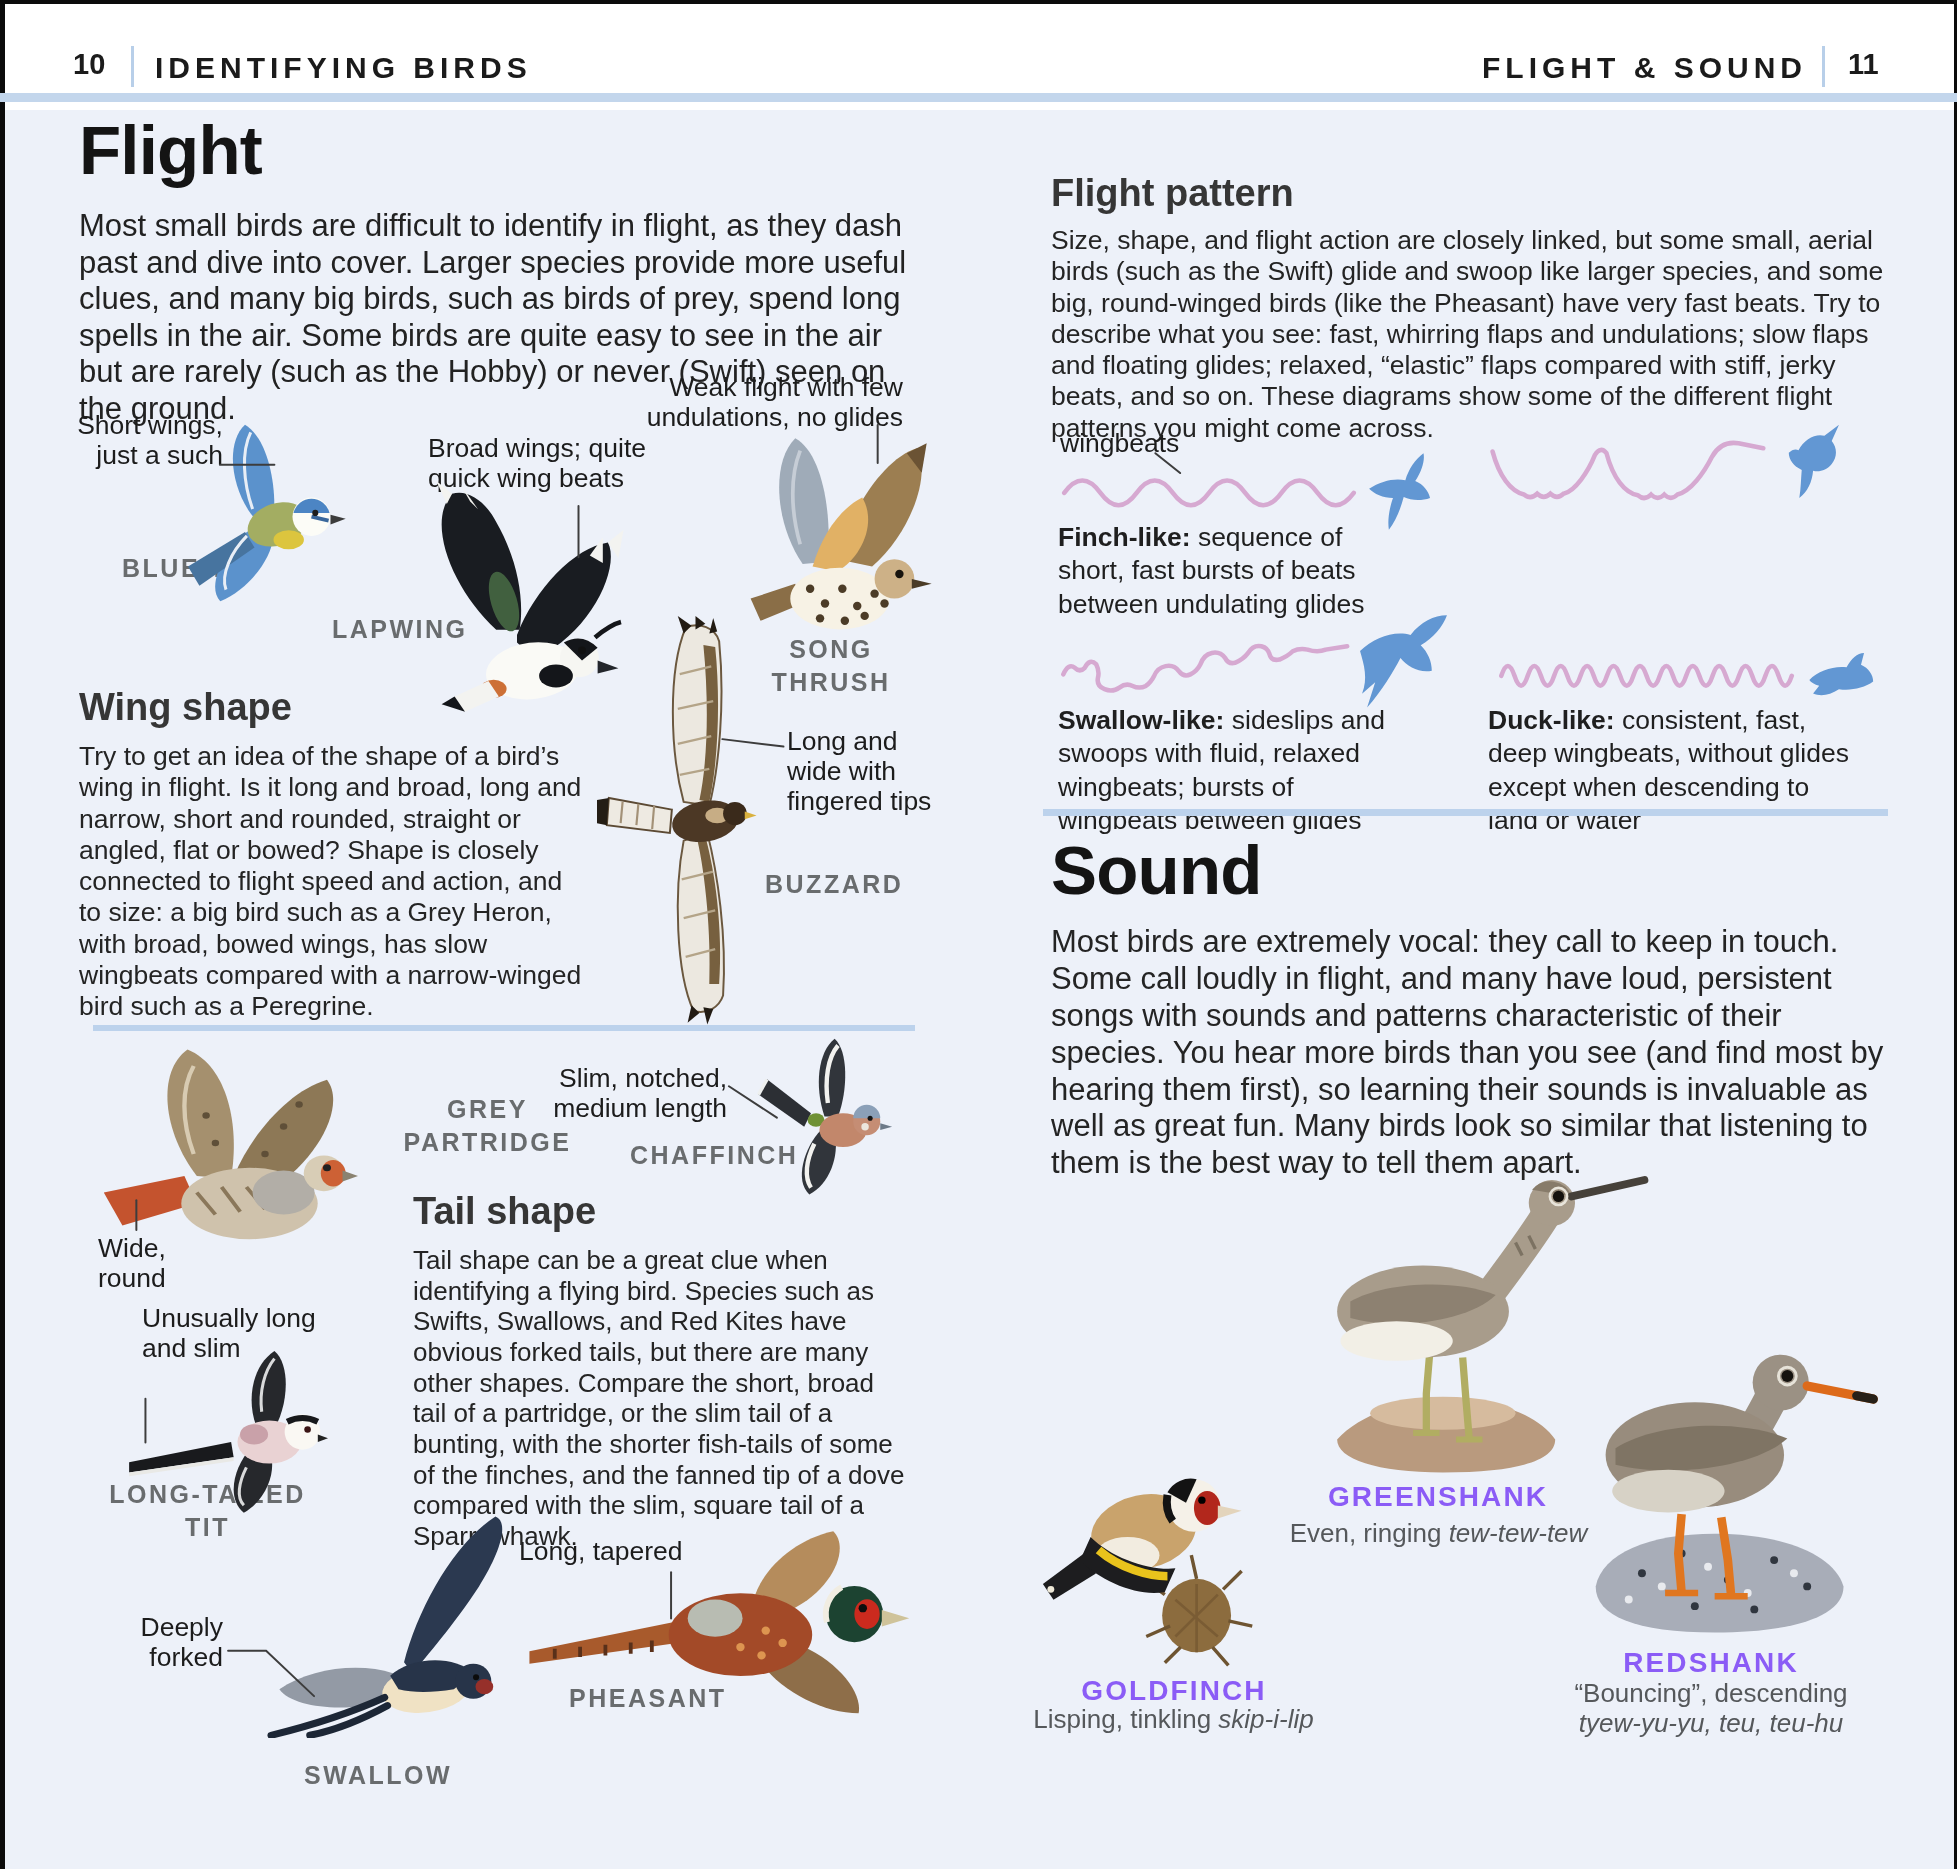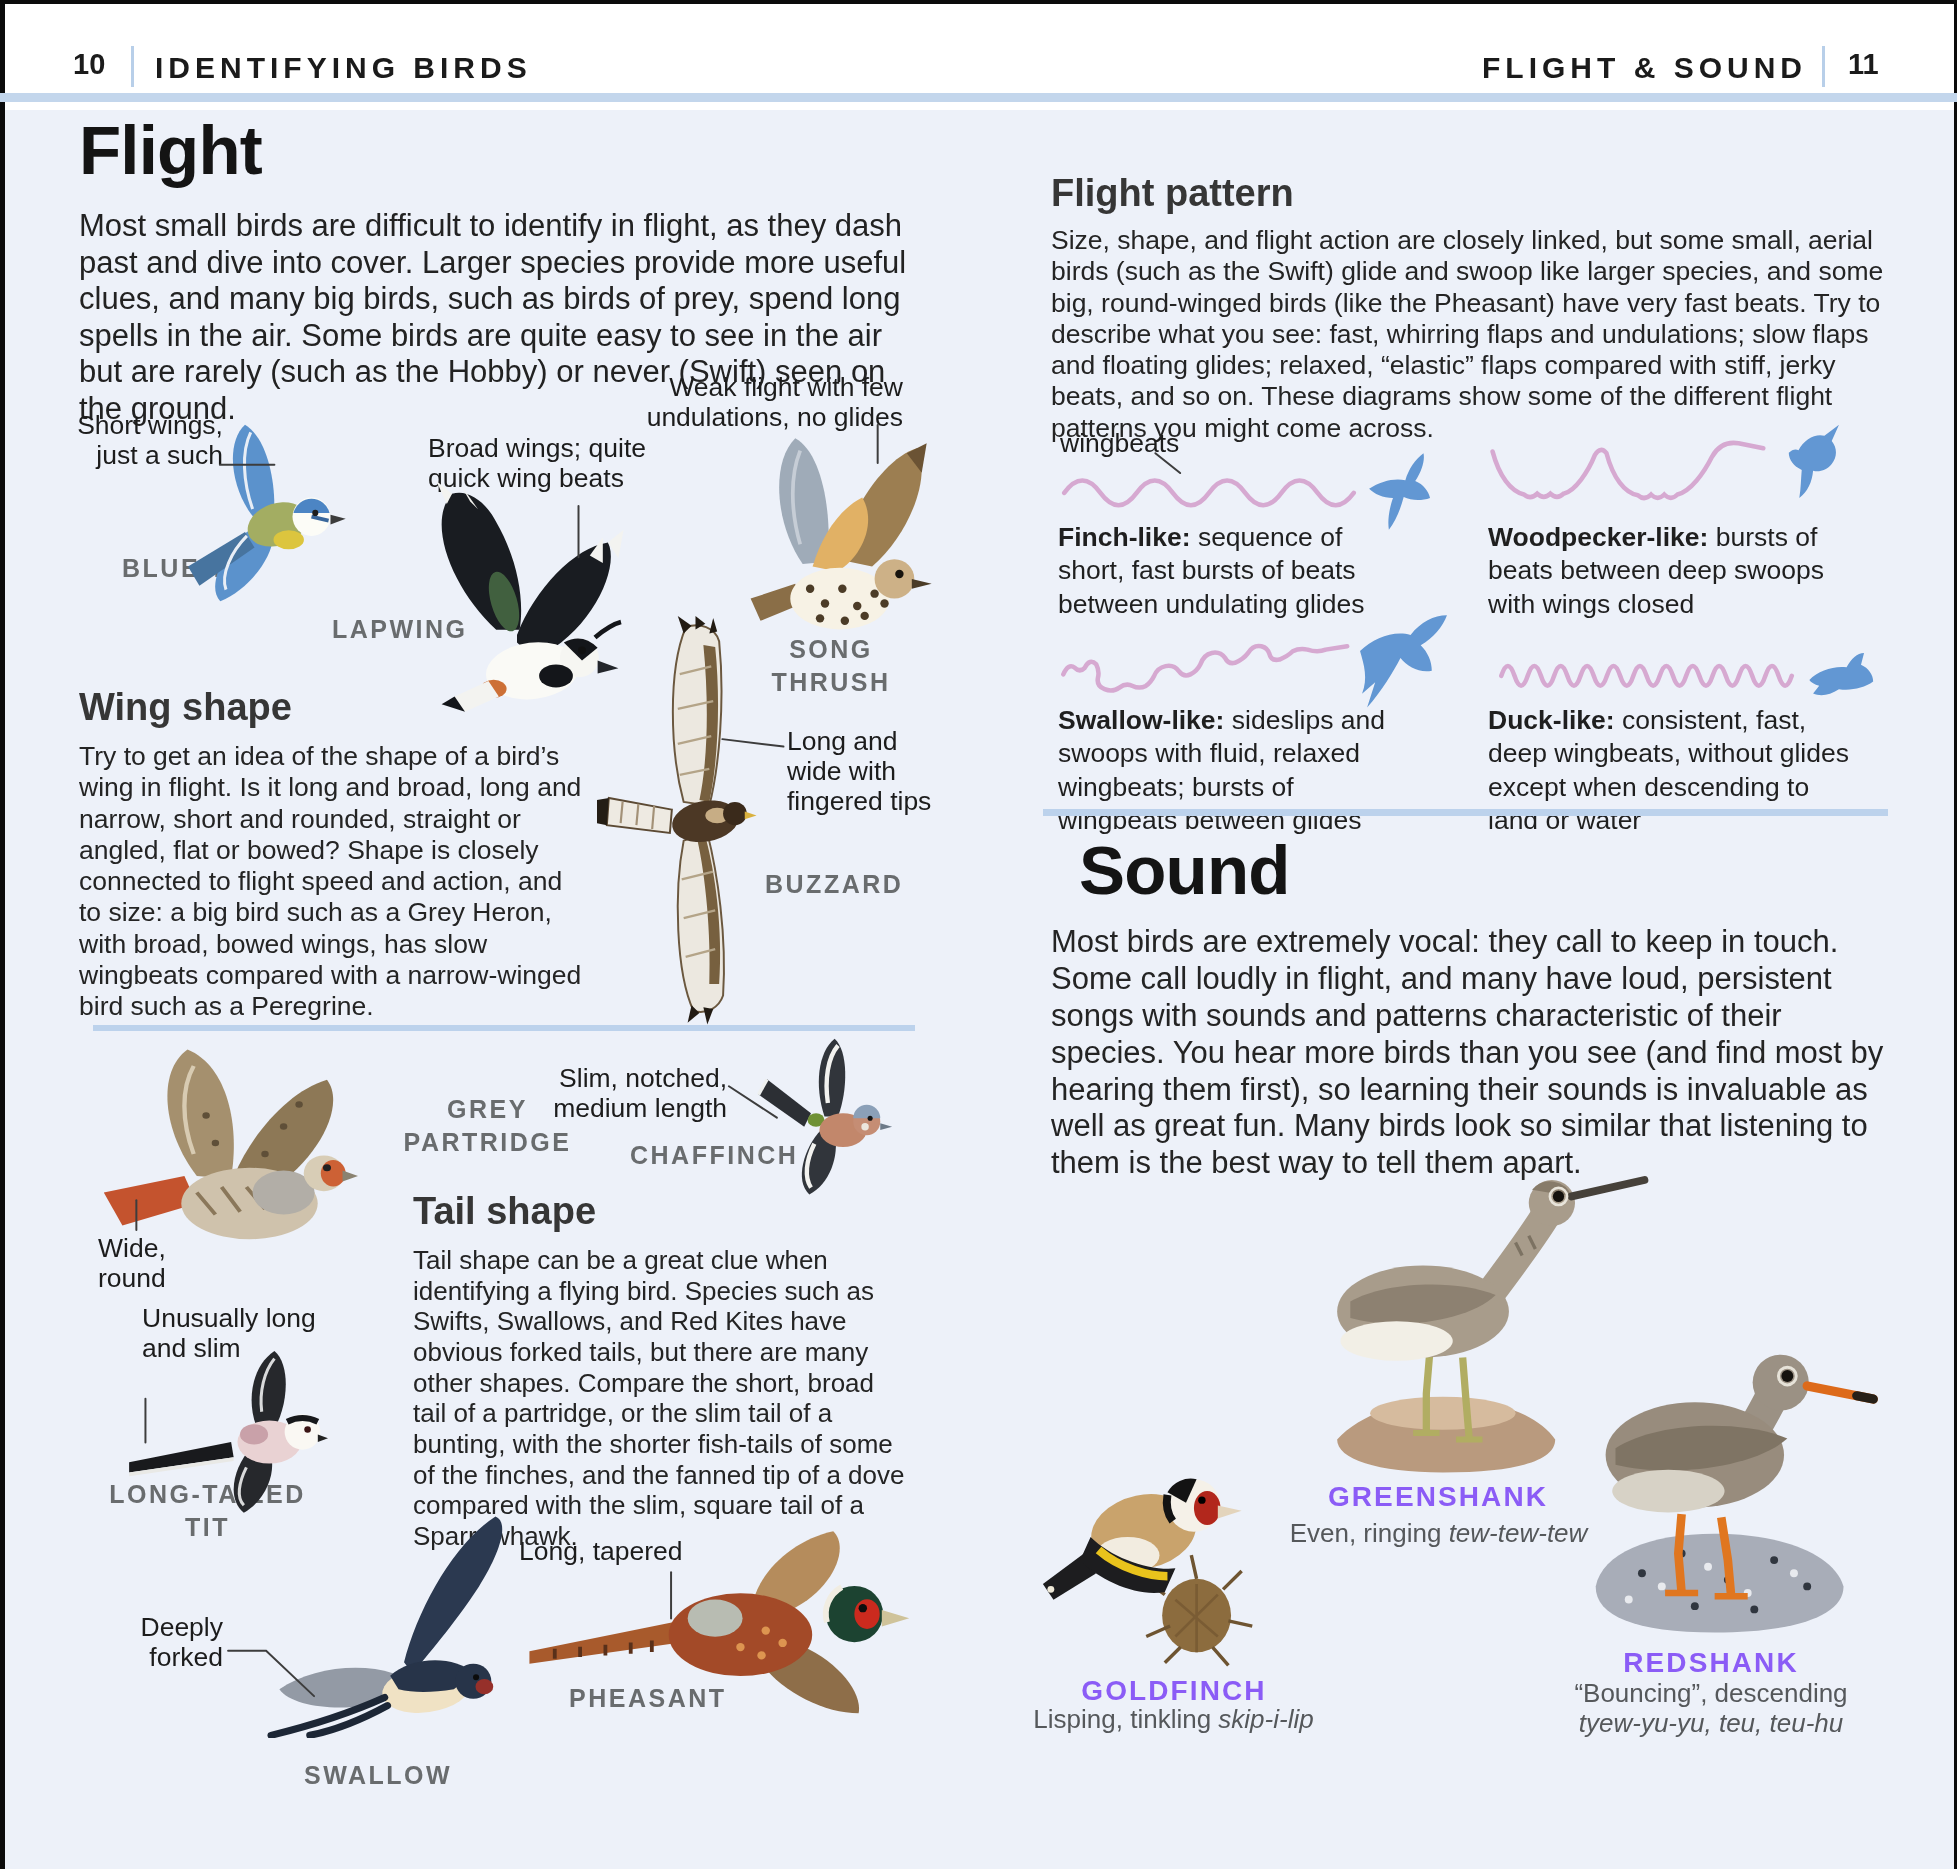--- a/index.html
+++ b/index.html
@@ -285,23 +285,20 @@
   <div class="abs" style="left:1486px;top:440px;">
     <svg width="307" height="71" viewBox="0 0 372 86">
       <path d="M8,14 C16,44 30,62 46,66 Q54,73 62,65 Q70,73 78,65 Q86,73 94,65 C108,62 124,38 132,18 Q139,7 146,16 C154,46 168,64 184,67 Q192,74 200,66 Q208,74 216,66 Q224,74 232,66 C248,62 264,40 274,20 C282,6 294,2 306,4 L336,10" stroke="#d6a9d1" stroke-width="5.5" fill="none" stroke-linecap="round"></path>
     </svg>
   </div>
   <div class="abs" style="left:1775px;top:423px;">
     <svg width="81" height="81" viewBox="0 0 100 95" preserveAspectRatio="none">
       <path d="M29,32 C36,19 50,12 61,15 L79,2 L70,21 C77,29 77,40 70,48 C64,55 55,58 47,56 C46,69 40,81 30,88 C32,77 32,65 33,55 C23,51 17,43 17,35 C21,31 26,30 29,32 Z" fill="#6297d3"></path>
     </svg>
   </div>
-  <div class="abs pattern" style="left:1488px;top:521px;width:364px;">
-    <b>Woodpecker-like:</b><span> bursts of beats between deep swoops with wings closed</span>
-  </div>
 
   <div class="abs" style="left:1060px;top:643px;">
     <svg width="307" height="71" viewBox="0 0 372 86">
       <path d="M4,38 Q10,24 18,30 Q24,36 30,30 Q36,18 44,26 Q48,34 46,42 Q44,52 54,56 Q64,60 72,54 Q80,48 88,52 Q96,56 104,52 Q110,48 114,40 Q118,30 128,28 Q138,26 144,34 Q150,42 158,38 Q166,34 170,26 Q174,14 184,12 Q194,10 200,18 Q204,26 212,24 Q222,20 228,12 Q234,2 244,4 Q252,6 254,14 Q256,22 266,20 Q276,16 282,10 Q290,6 300,8 Q312,12 322,8 L348,4" stroke="#d6a9d1" stroke-width="5.5" fill="none" stroke-linecap="round"></path>
     </svg>
   </div>
   <div class="abs" style="left:1357px;top:613px;">
     <svg width="93" height="98" viewBox="0 0 92 85" preserveAspectRatio="none">
       <path d="M3,33 C17,21 37,15 53,19 C63,8 76,2 89,2 C85,12 75,22 63,28 C70,34 74,42 74,50 C62,52 50,47 43,39 C36,51 24,68 10,82 L18,60 L5,70 C11,57 7,45 3,33 Z" fill="#6297d3"></path>
     </svg>
@@ -319,21 +316,21 @@
     <svg width="76" height="76" viewBox="0 0 100 90" preserveAspectRatio="none">
       <path d="M7,52 C19,41 39,35 56,37 C62,27 70,20 79,20 L75,34 C85,38 91,46 91,54 C79,62 61,65 46,63 C34,70 22,72 12,68 L20,59 C14,57 9,55 7,52 Z" fill="#6297d3"></path>
     </svg>
   </div>
   <div class="abs pattern" style="left:1488px;top:704px;width:372px;">
     <b>Duck-like:</b><span> consistent, fast, deep wingbeats, without glides except when descending to land or water</span>
   </div>
 
   <div class="abs rule" style="left:1043px;top:809px;width:845px;height:6.6px;"></div>
 
-  <div class="abs h1" style="left:1051px;top:836px;margin-left:28px;">Sound</div>
+  <div class="abs h1" style="left:1051px;top:836px;">Sound</div>
   <div class="abs body38" style="left:1051px;top:924px;width:843px;">Most birds are extremely vocal: they call to keep in touch. Some call loudly in flight, and many have loud, persistent songs with sounds and patterns characteristic of their species. You hear more birds than you see (and find most by hearing them first), so learning their sounds is invaluable as well as great fun. Many birds look so similar that listening to them is the best way to tell them apart.</div>
 
   <div class="abs" style="left:1238px;top:1157px;">
     <svg width="413" height="322" viewBox="0 0 125 98" preserveAspectRatio="none">
       <path d="M30,86 C38,77 56,72 70,74 C82,75 92,80 96,86 C96,92 86,96 62,96 C42,96 30,92 30,86 Z" fill="#b99a7e"></path>
       <ellipse cx="62" cy="78" rx="22" ry="5" fill="#d6bb9e"></ellipse>
       <path d="M58,60 L57,72 L57,84 M68,61 L69,74 L70,86" stroke="#b1ad62" stroke-width="2.2" fill="none"></path>
       <path d="M53,84 L61,84 M66,86 L74,86" stroke="#b1ad62" stroke-width="1.8"></path>
       <path d="M76,42 C82,34 88,26 93,18" stroke="#a89c8b" stroke-width="9" stroke-linecap="round" fill="none"></path>
       <ellipse cx="56" cy="47" rx="26" ry="14" fill="#a89c8b"></ellipse>

